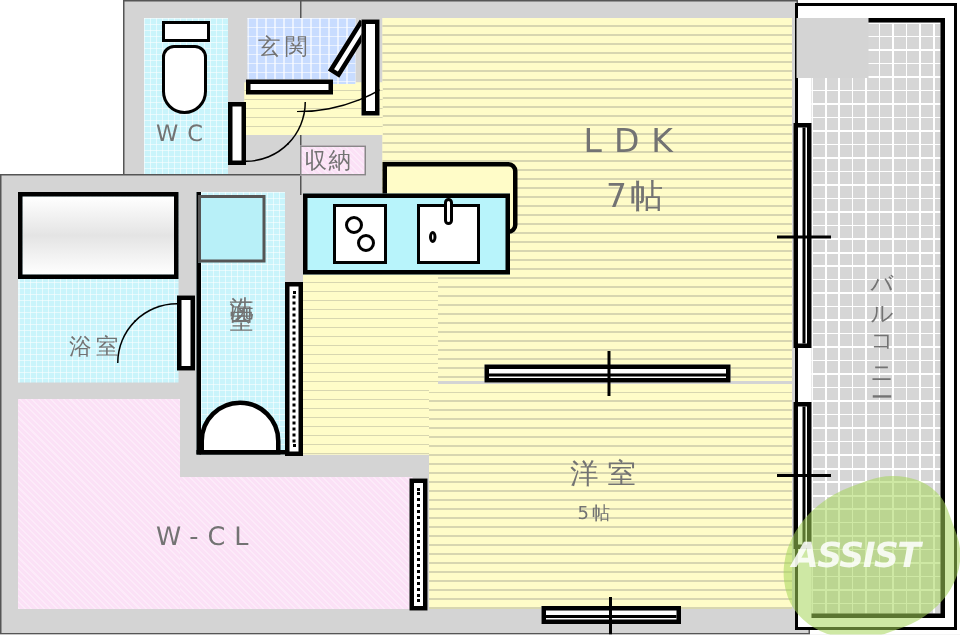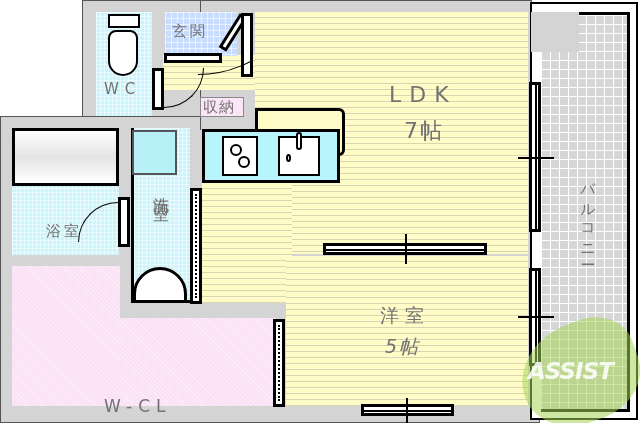--- a/index.html
+++ b/index.html
@@ -83,26 +83,26 @@
 <div class="arc" style="left:78px;top:202px;width:40px;height:40px;border-radius:40px 0 0 0;border-right:none;border-bottom:none;"></div>
 
 <div class="abs floor-tile-blue" style="left:131px;top:128px;width:59px;height:175px;border:3px solid #000;border-top:none;border-right:none;"></div>
 <div class="abs" style="left:132px;top:130px;width:45px;height:45px;border:2px solid #555;background:#b8f0f8;"></div>
 <div class="label mid vert" style="left:150px;top:184px;font-size:16px;">洗面室</div>
 <div class="fixture" style="left:133px;top:267px;width:54px;height:36px;border-radius:27px 27px 0 0;"></div>
 <div class="dots" style="left:190px;top:188px;width:12px;height:116px;"></div>
 
 <div class="abs floor-pink" style="left:12px;top:266px;width:108px;height:140px;"></div>
 <div class="abs floor-pink" style="left:120px;top:318px;width:155px;height:88px;"></div>
-<div class="label mid" style="left:104px;top:348px;letter-spacing:6px;margin-top:48px;">W-CL</div>
+<div class="label mid" style="left:104px;top:348px;letter-spacing:6px;">W-CL</div>
 <div class="dots" style="left:273px;top:319px;width:12px;height:88px;"></div>
 
 <div class="abs floor-wood" style="left:286px;top:256px;width:242px;height:150px;"></div>
 <div class="label mid" style="left:380px;top:303px;letter-spacing:6px;font-size:19px;">洋室</div>
-<div class="label mid" style="left:385px;top:334px;font-size:19px;letter-spacing:2px;font-style:italic;">5帖</div>
+<div class="label mid" style="left:385px;top:334px;font-size:12px;letter-spacing:2px;">5帖</div>
 
 <div class="win" style="left:323px;top:243px;width:164px;height:12px;"></div>
 <div class="tick" style="left:405px;top:234px;width:2px;height:30px;"></div>
 
 <div class="winv" style="left:529px;top:82px;width:12px;height:150px;"></div>
 <div class="tick" style="left:518px;top:157px;width:36px;height:2px;"></div>
 <div class="winv" style="left:529px;top:268px;width:12px;height:98px;"></div>
 <div class="tick" style="left:518px;top:316px;width:36px;height:2px;"></div>
 
 <div class="win" style="left:361px;top:404px;width:93px;height:12px;"></div>

